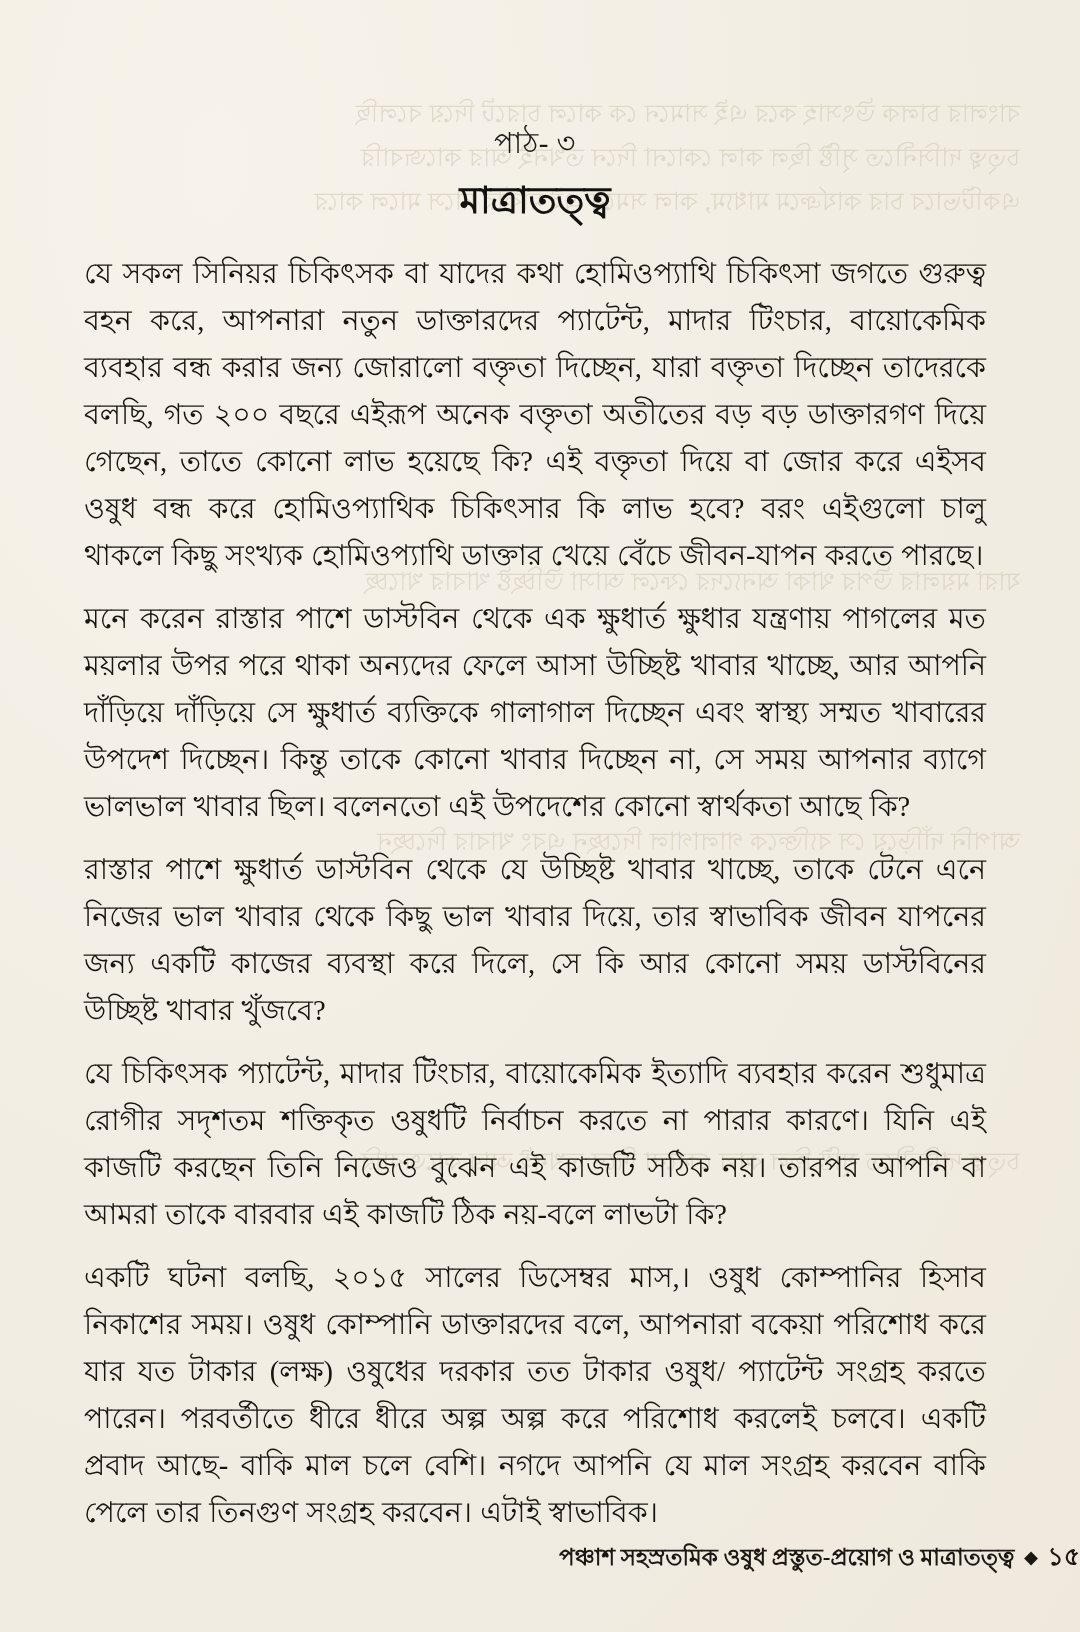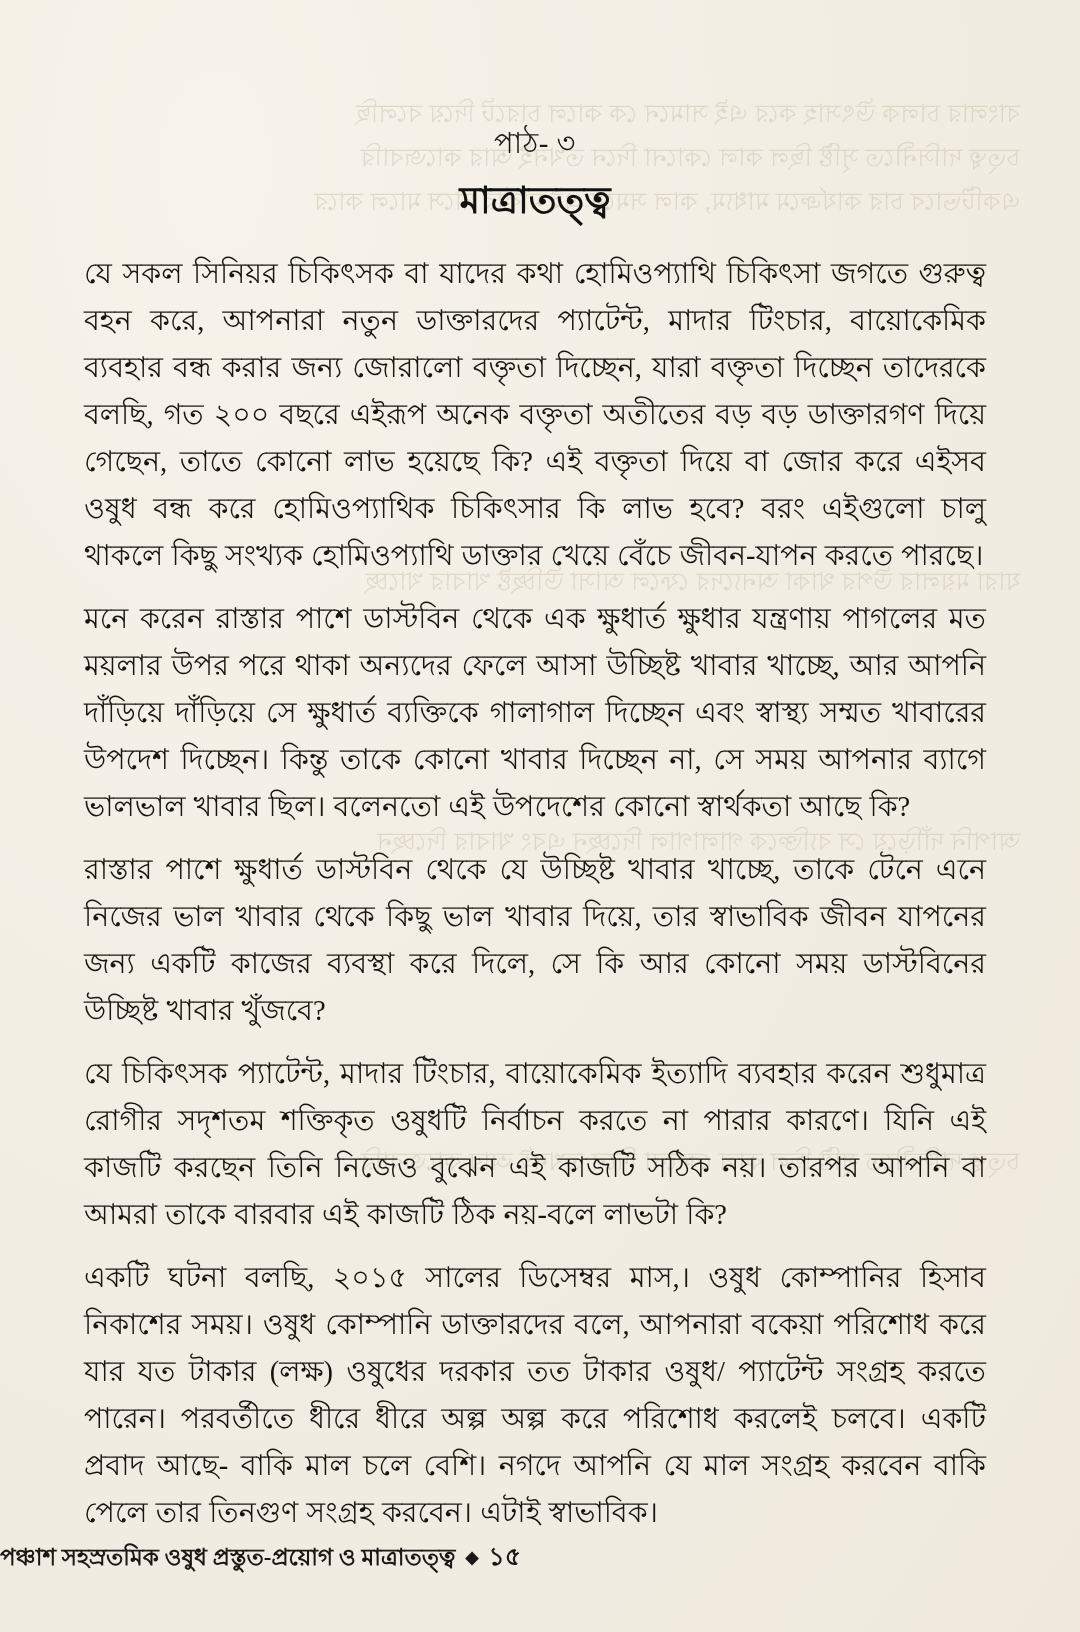--- a/index.html
+++ b/index.html
@@ -73,21 +73,21 @@
     letter-spacing: 0px;
     word-spacing: 1px;
   }
   p.para + p.para { margin-top: 0px; }
 
   .footer {
     position: absolute;
     left: 0;
     right: 0;
     bottom: 52px;
-    text-align: left;
+    text-align: right;
     font-size: 23px;
     font-weight: bold;
     color: #1b1814;
   }
   .footer .diamond {
     display: inline-block;
     margin: 0 10px;
     font-size: 17px;
     vertical-align: 2px;
   }

